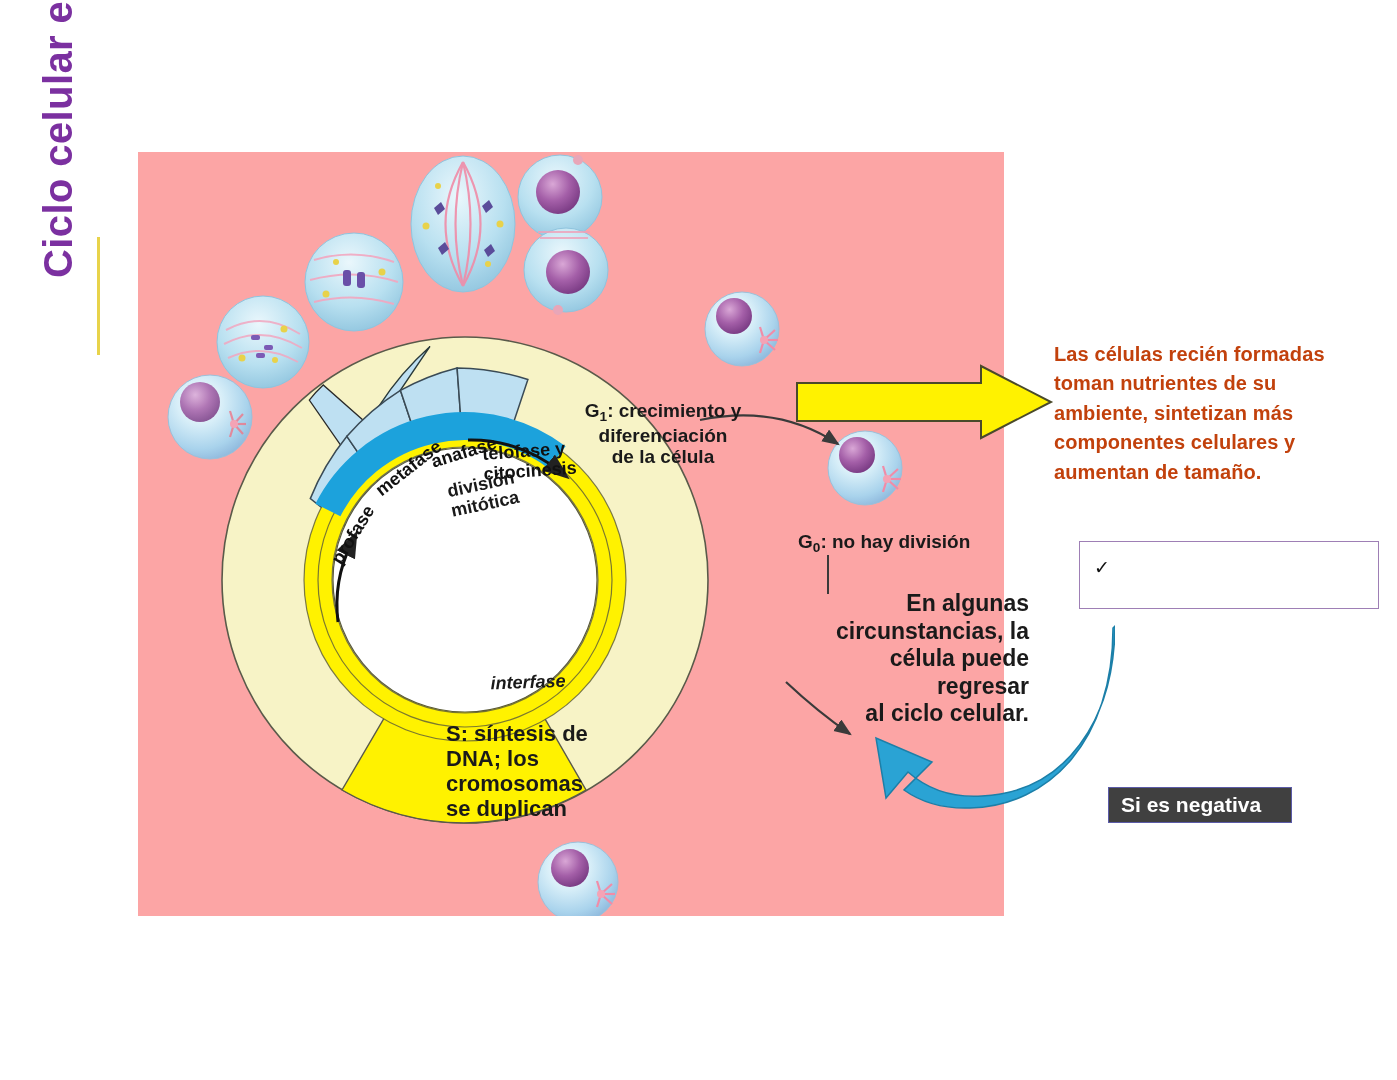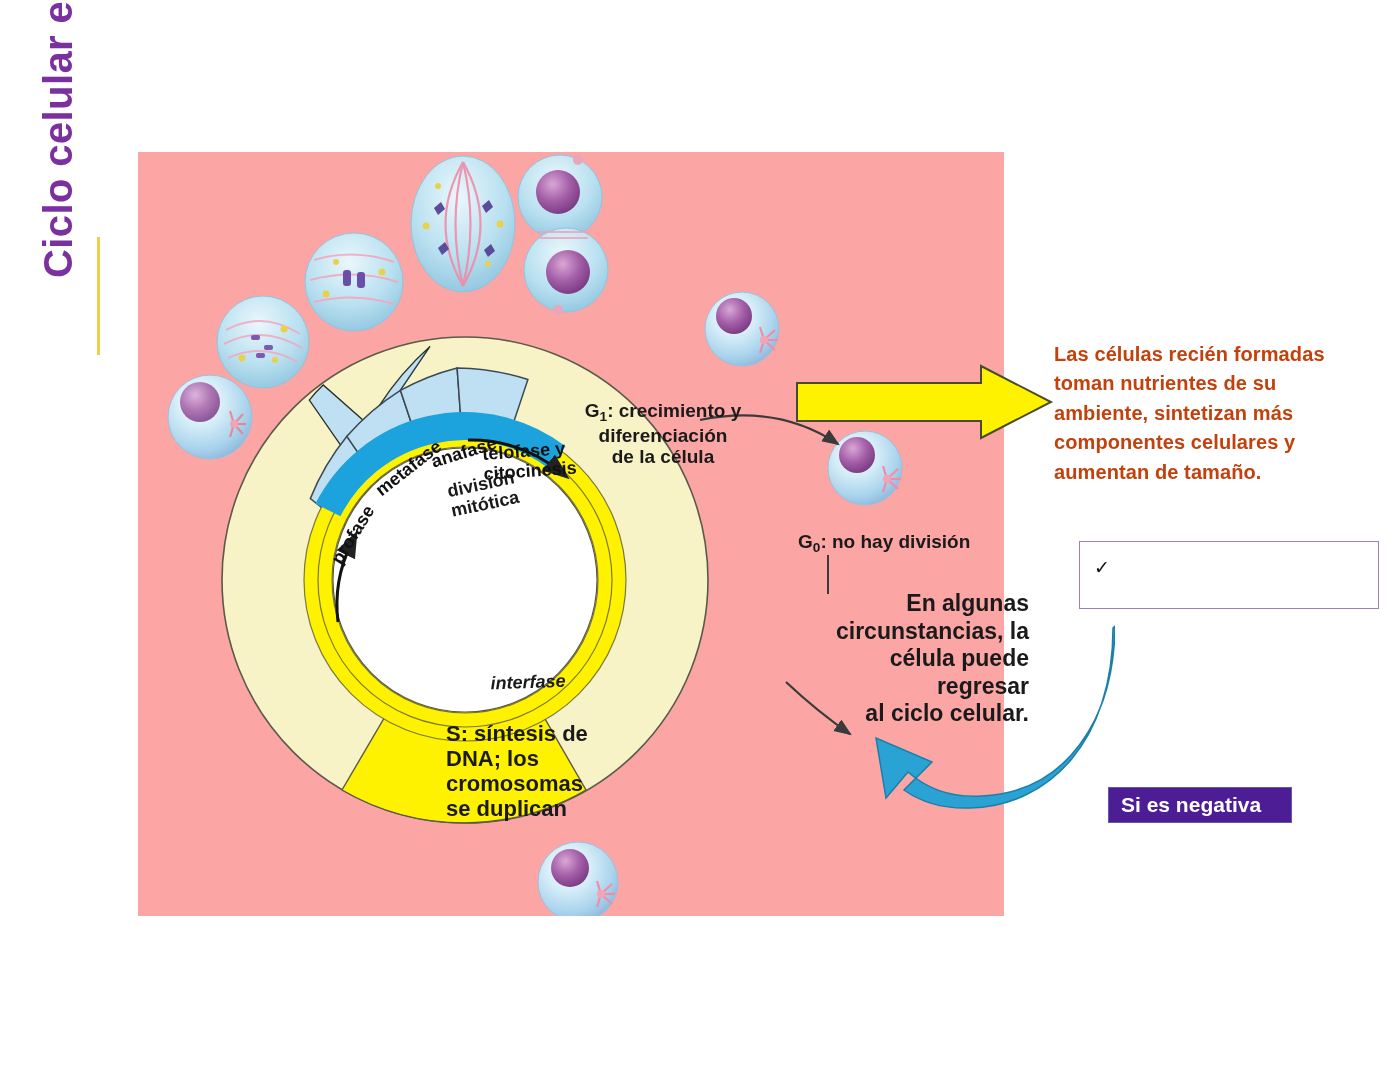--- a/index.html
+++ b/index.html
@@ -76,21 +76,21 @@
   }
   #check-glyph{
     position:absolute;left:14px;top:14px;font-size:19px;color:#111;
   }
   #check-text{
     position:absolute;left:41px;top:10px;width:248px;
     font-size:19px;font-weight:bold;color:#111;line-height:1.3;
   }
   #neg-badge{
     position:absolute;left:1108px;top:787px;width:184px;height:36px;
-    background:#4c1d95;border:1px solid #5B5BA8;box-sizing:border-box;
+    background:#404040;border:1px solid #5B5BA8;box-sizing:border-box;
     color:#ffffff;font-size:21px;font-weight:bold;
     display:flex;align-items:center;padding-left:12px;
   }
   #yellow-arrow{position:absolute;left:795px;top:363px;width:260px;height:78px;}
   #blue-arrow{position:absolute;left:870px;top:620px;width:245px;height:200px;}
 </style>
 </head>
 <body>
 
 <div id="title-rule"></div>

